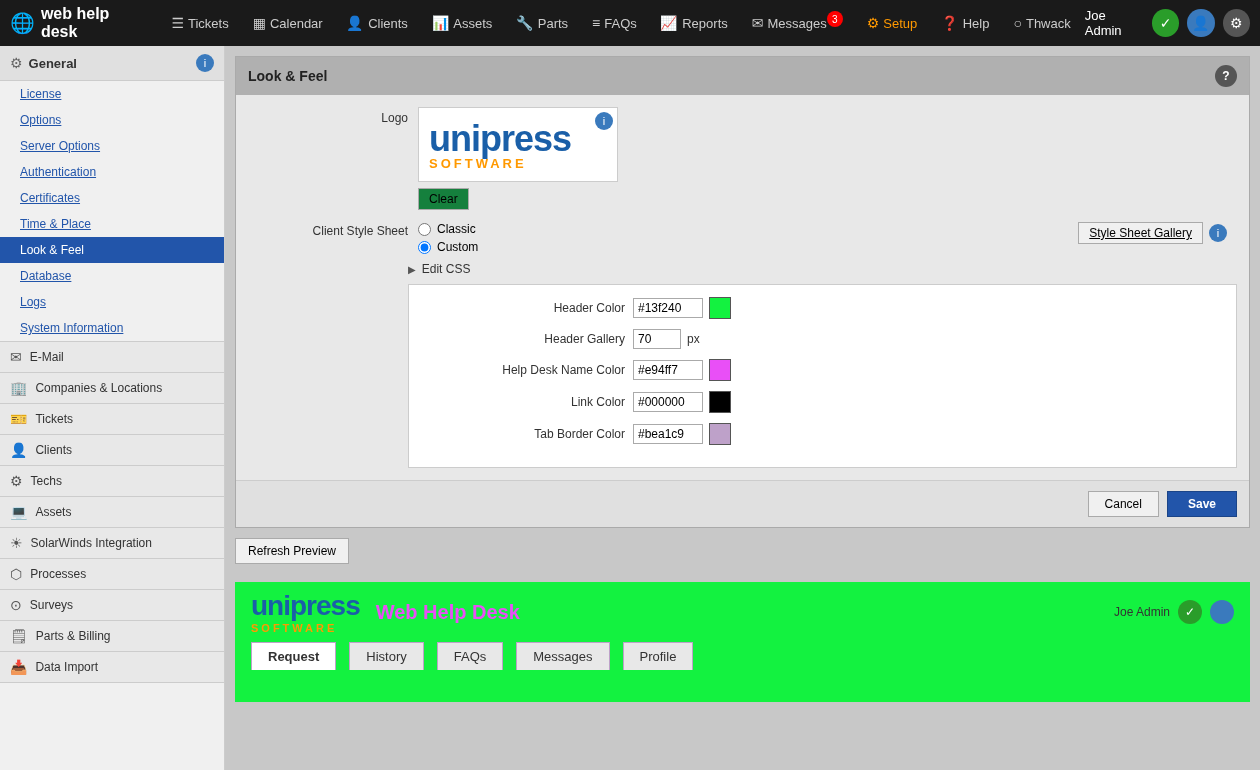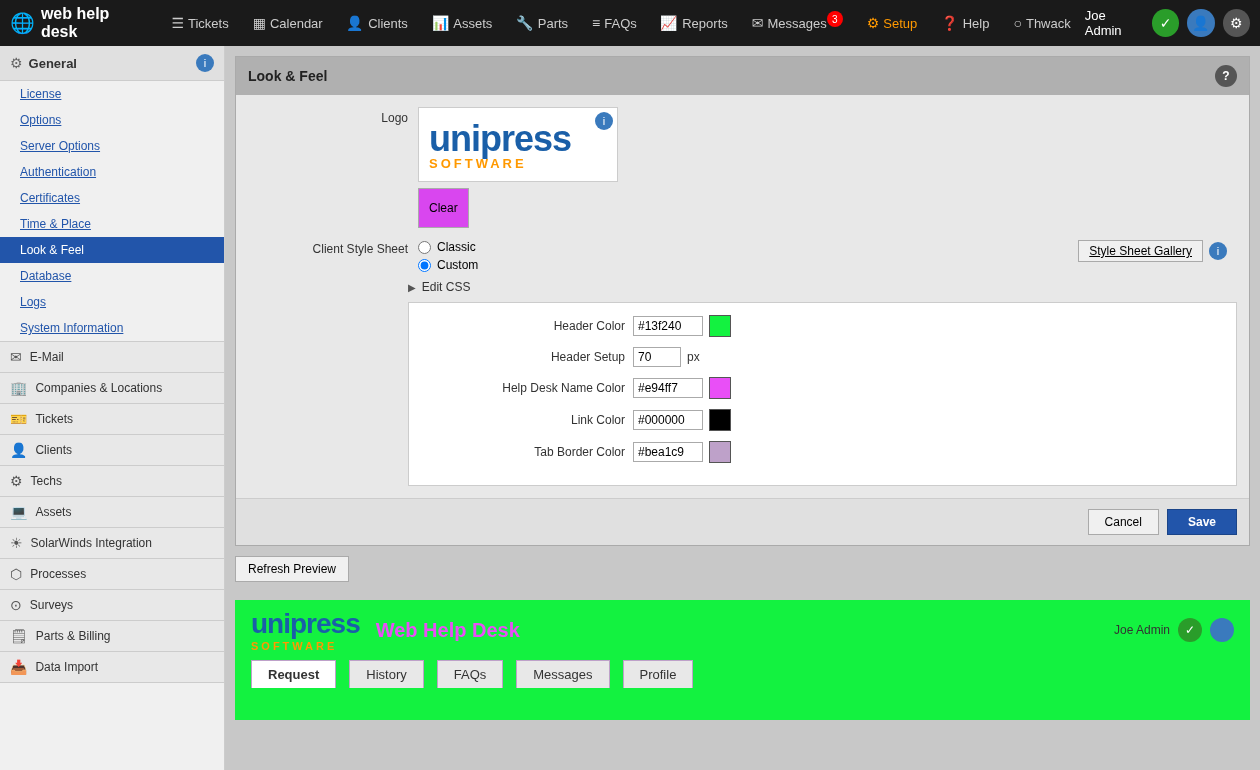--- a/index.html
+++ b/index.html
@@ -207,23 +207,23 @@
     }
     .logo-unipress-sub {
       font-size: 13px;
       color: #f90;
       font-weight: bold;
       letter-spacing: 3px;
       margin-top: -4px;
     }
 
     .clear-btn {
-      background: #d946ef;
+      background: #15803d;
       border: 1px solid #aaa;
-      padding: 12px 10px;
+      padding: 3px 10px;
       cursor: pointer;
       font-size: 12px;
       margin-top: 6px;
     }
 
     
     .stylesheet-row {
       display: flex;
       align-items: flex-start;
       margin-bottom: 8px;
@@ -662,21 +662,21 @@
 
             <div class="css-row">
               <div class="css-label">Header Color</div>
               <div class="css-value">
                 <input type="text" class="color-input" value="#13f240" style="">
                 <span class="color-swatch" style="background:#13f240;"></span>
               </div>
             </div>
 
             <div class="css-row">
-              <div class="css-label">Header Setup</div>
+              <div class="css-label">Header Gallery</div>
               <div class="css-value">
                 <input type="text" class="px-input" value="70" style="">
                 <span class="px-label">px</span>
               </div>
             </div>
 
             <div class="css-row">
               <div class="css-label">Help Desk Name Color</div>
               <div class="css-value">
                 <input type="text" class="color-input" value="#e94ff7" style="">

